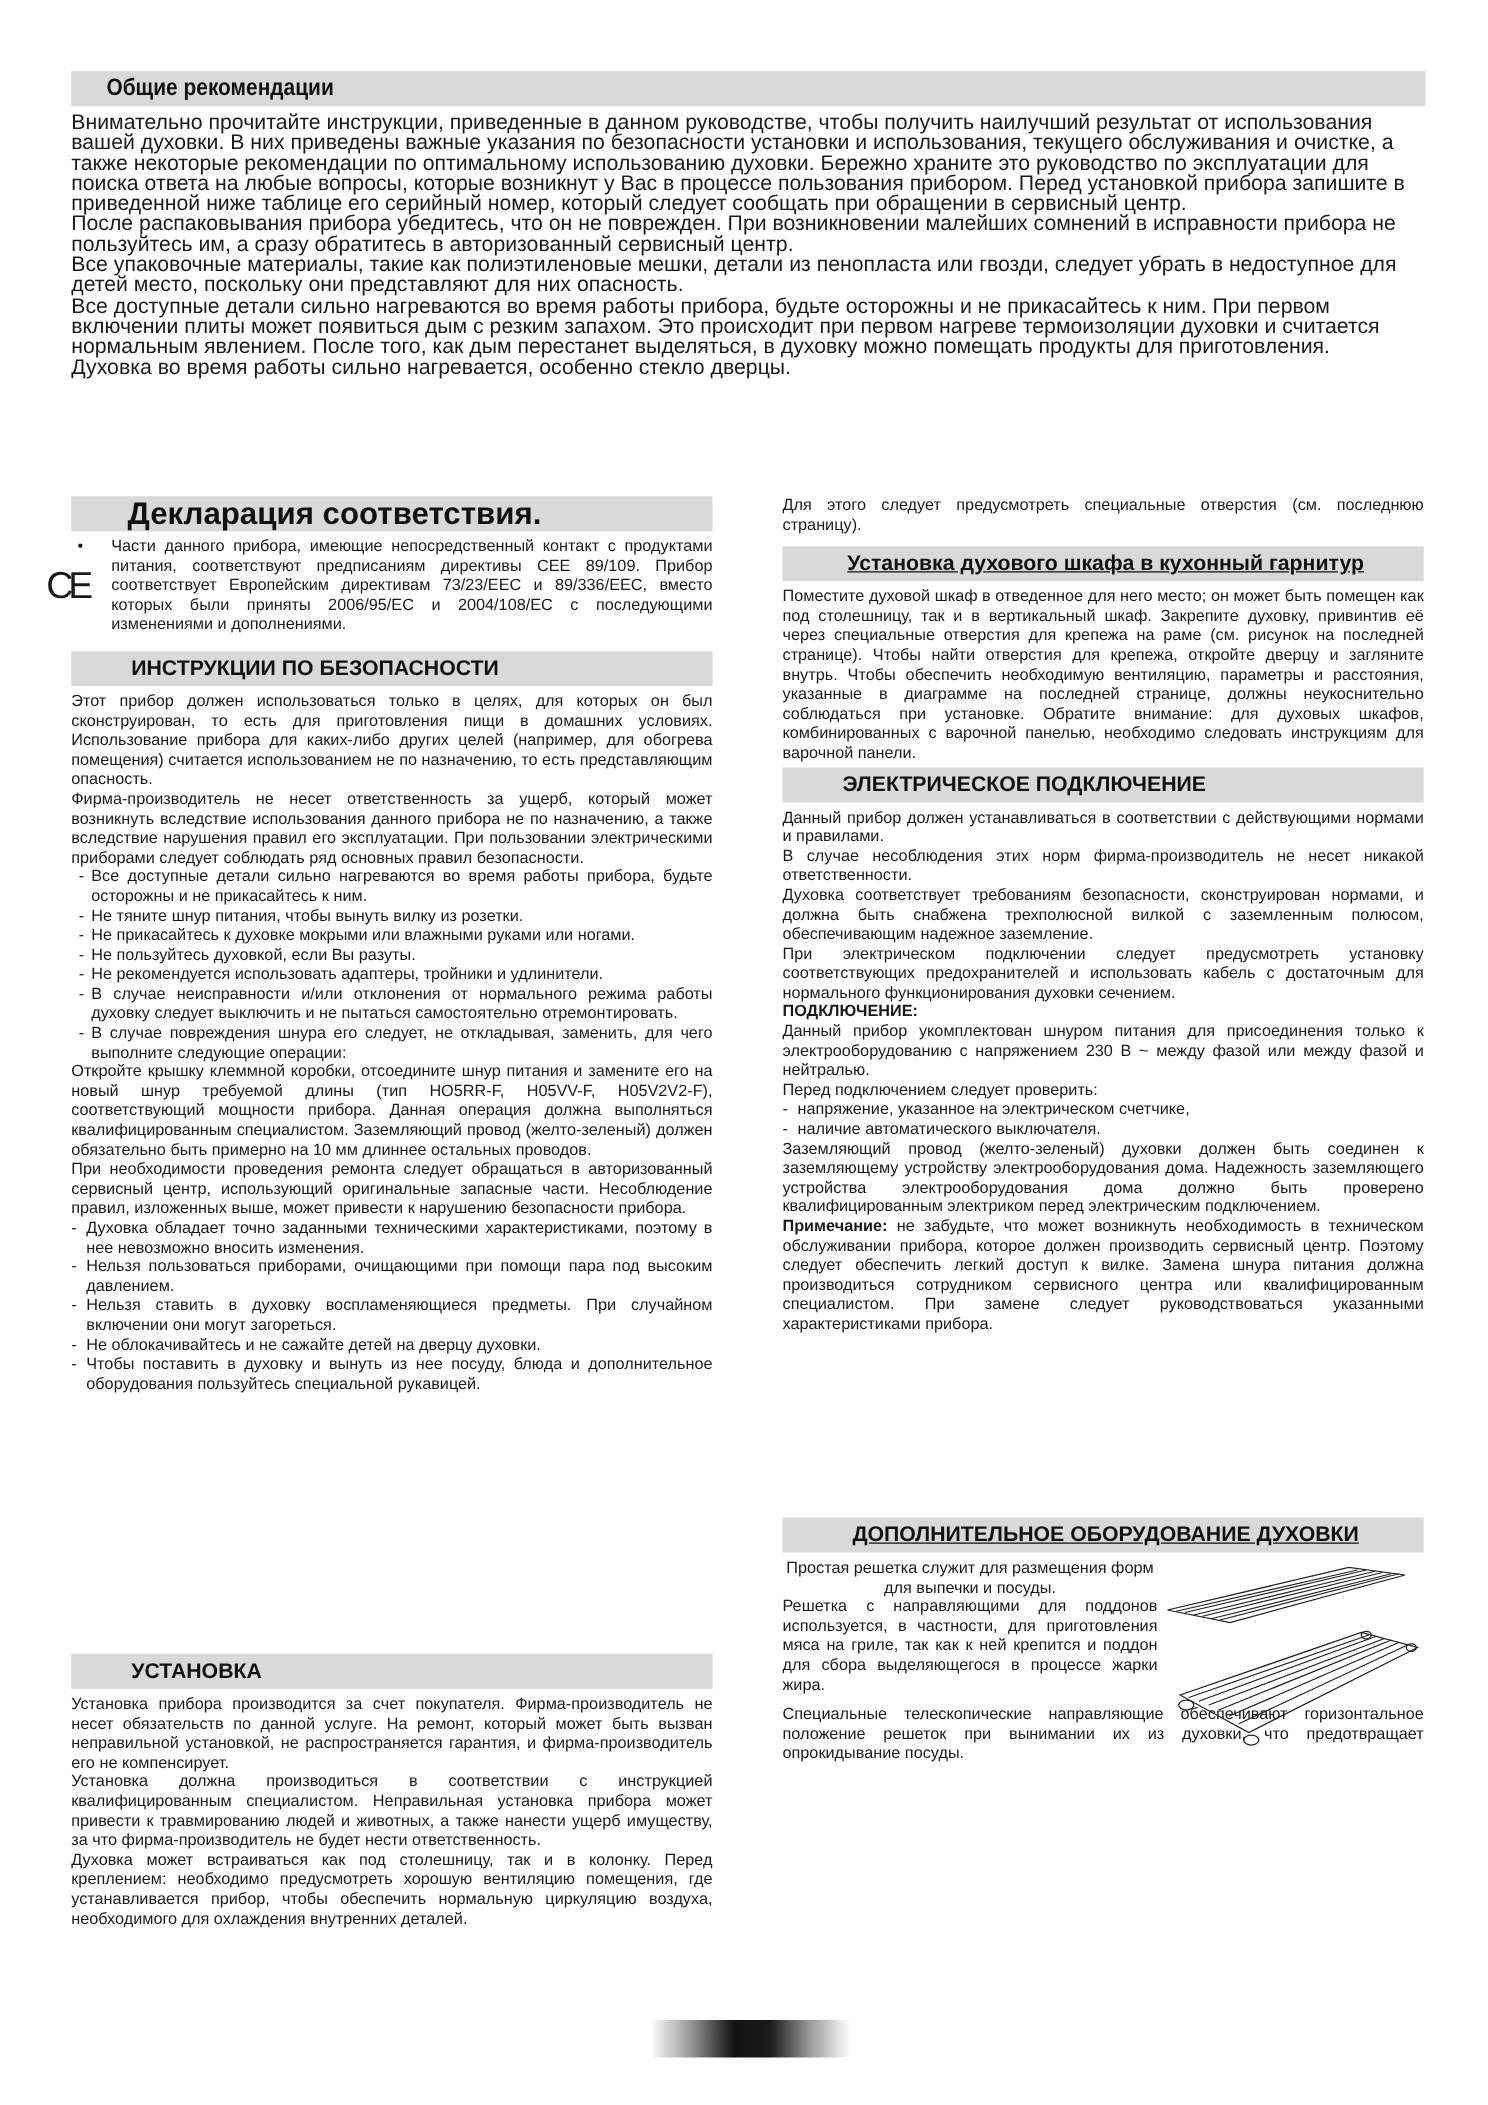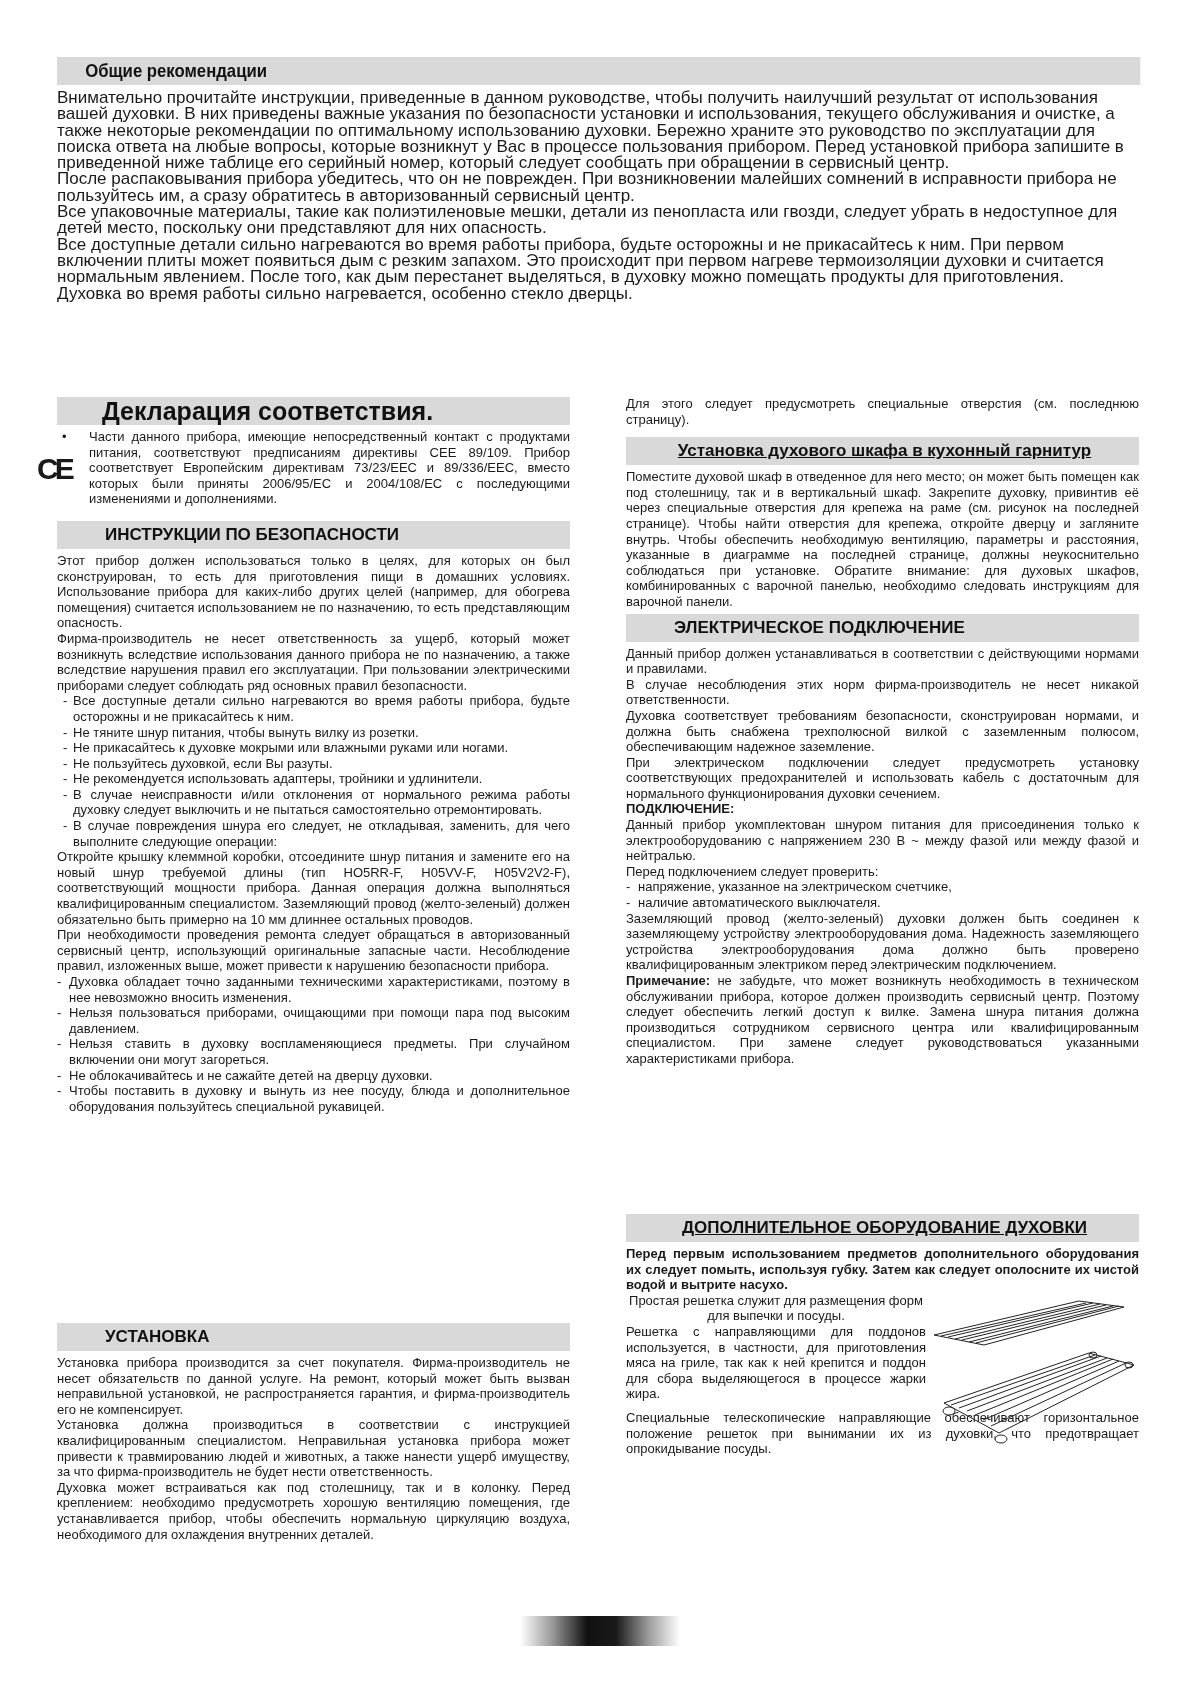--- a/index.html
+++ b/index.html
@@ -13,21 +13,21 @@
   .top-text p { margin: 0; }
   .col { position: absolute; width: 513px; font-size: 13px; line-height: 15.6px; }
   .col p { margin: 0; text-align: justify; }
   .col-left { left: 57px; }
   .col-right { left: 626px; }
   .sec-hdr { height: 28px; line-height: 28px; font-size: 17px; padding-left: 48px; box-sizing: border-box; margin-bottom: 4px; }
   .sec-hdr.center { padding-left: 4px; text-align: center; text-decoration: underline; }
   .sec-hdr.big { font-size: 25px; padding-left: 45px; }
   .ce-block { position: relative; padding-left: 32px; }
   .ce-block .bullet { position: absolute; left: 5px; top: 0; }
-  .ce-mark { position: absolute; left: -20px; top: 32px; font-size: 30px; font-weight: bold; letter-spacing: -4px; }
+  .ce-mark { position: absolute; left: -20px; top: 32px; font-size: 30px; font-weight: normal; letter-spacing: -4px; }
   .dash-list { margin: 0; padding: 0; list-style: none; }
   .dash-list li { position: relative; padding-left: 16px; text-align: justify; }
   .dash-list li::before { content: "-"; position: absolute; left: 6px; }
   .dash-list.flush li { padding-left: 12px; }
   .dash-list.flush li::before { left: 0; }
   .bold { font-weight: bold; }
   .access-row { position: relative; }
   .access-text { width: 300px; }
   .rack-img { position: absolute; right: 0; top: 0; width: 210px; height: 160px; }
   .page-tab { position: absolute; left: 520px; top: 1616px; width: 160px; height: 30px;
@@ -114,21 +114,20 @@
     <li>наличие автоматического выключателя.</li>
   </ul>
   <p>Заземляющий провод (желто-зеленый) духовки должен быть соединен к заземляющему устройству электрооборудования дома. Надежность заземляющего устройства электрооборудования дома должно быть проверено квалифицированным электриком перед электрическим подключением.</p>
   <p><span class="bold">Примечание:</span><span> не забудьте, что может возникнуть необходимость в техническом обслуживании прибора, которое должен производить сервисный центр. Поэтому следует обеспечить легкий доступ к вилке. Замена шнура питания должна производиться сотрудником сервисного центра или квалифицированным специалистом. При замене следует руководствоваться указанными характеристиками прибора.</span></p>
 </div>
 
 <div class="col col-right" style="top:1214px;">
   <div class="hdr sec-hdr center">
     <span>ДОПОЛНИТЕЛЬНОЕ ОБОРУДОВАНИЕ ДУХОВКИ</span>
   </div>
-  <p class="bold">Перед первым использованием предметов дополнительного оборудования их следует помыть, используя губку. Затем как следует ополосните их чистой водой и вытрите насухо.</p>
   <div class="access-row">
     <div class="access-text">
       <p style="text-align:center;">Простая решетка служит для размещения форм для выпечки и посуды.</p>
       <p>Решетка с направляющими для поддонов используется, в частности, для приготовления мяса на гриле, так как к ней крепится и поддон для сбора выделяющегося в процессе жарки жира.</p>
     </div>
     <svg class="rack-img" viewBox="0 0 210 160">
       <g fill="none" stroke="#222" stroke-width="1">
         <polygon points="5,42 150,8 195,14 55,52"></polygon>
         <line x1="12" y1="43" x2="157" y2="10"></line>
         <line x1="19" y1="44" x2="164" y2="10"></line>

